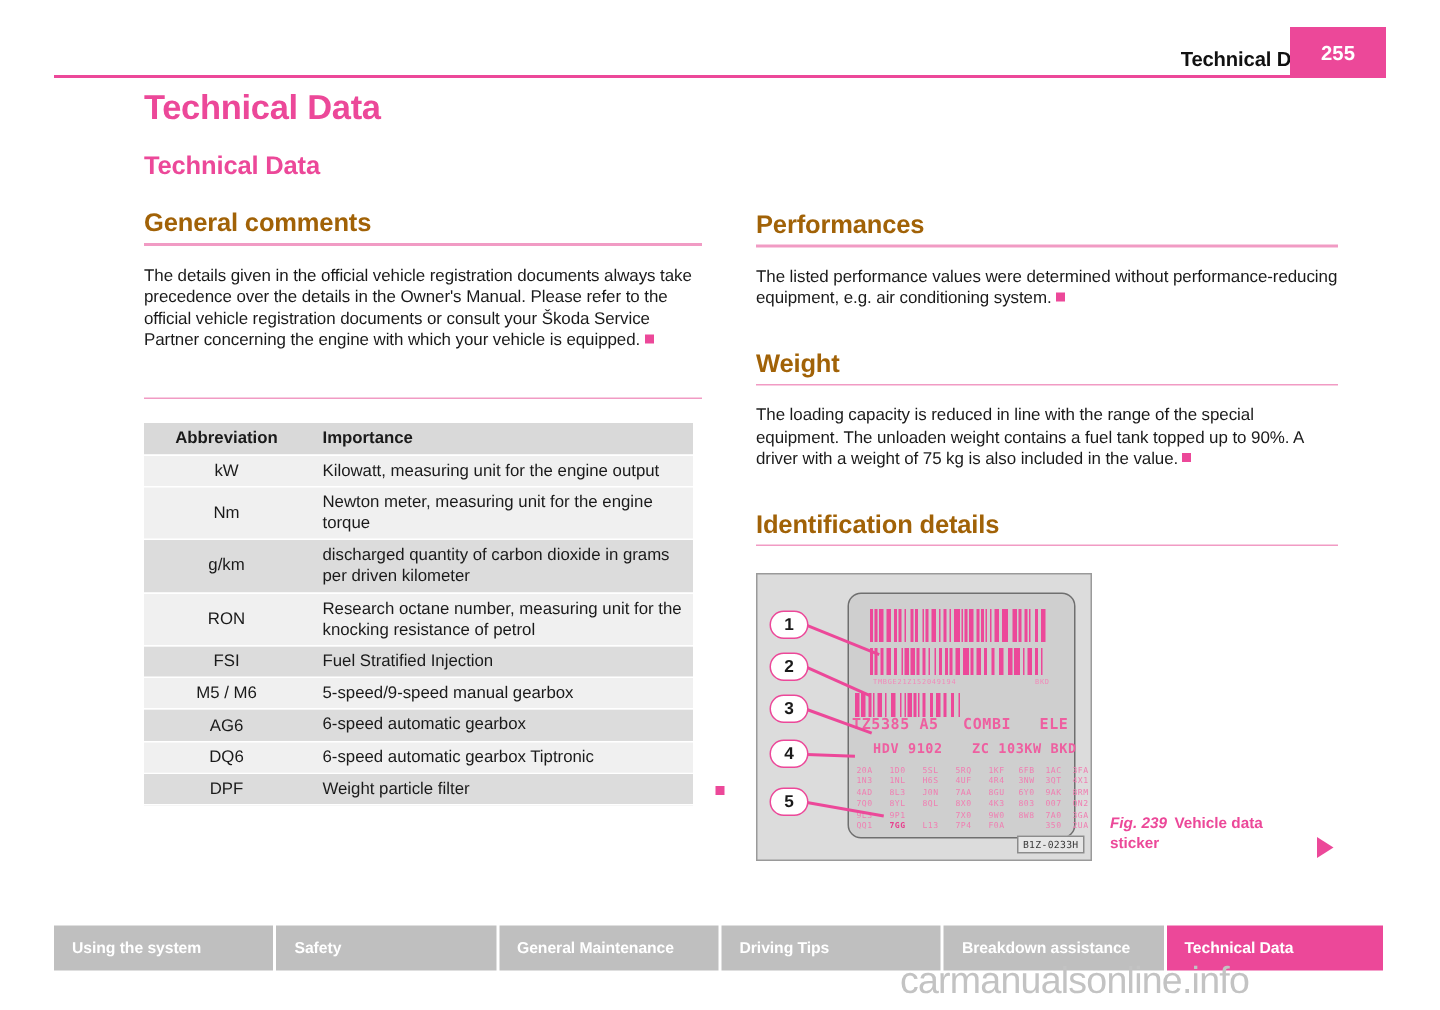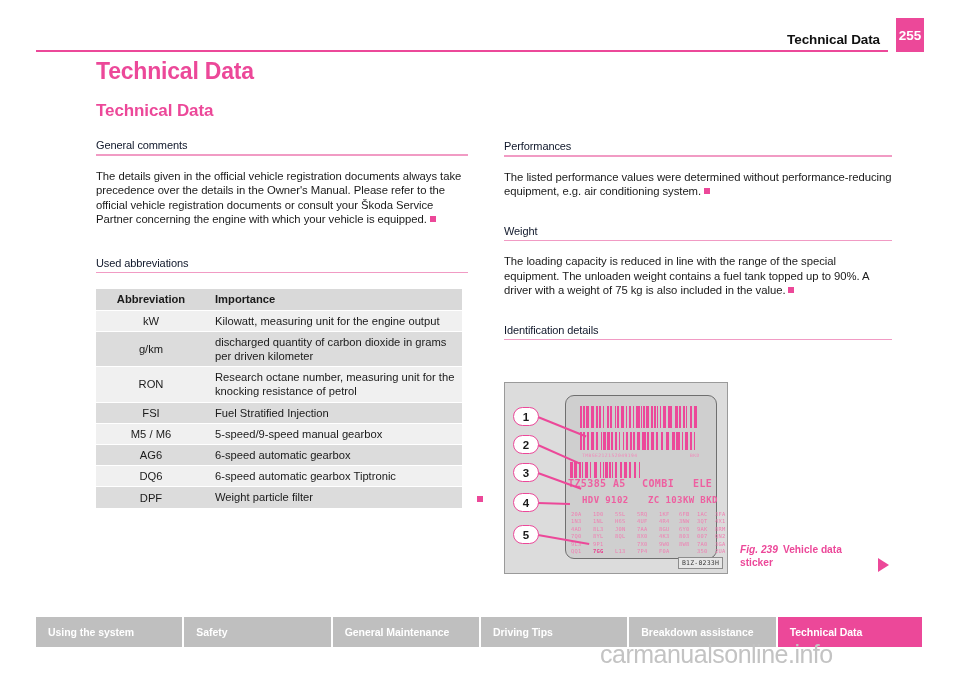--- a/index.html
+++ b/index.html
@@ -33,21 +33,21 @@
     right: 44px; bottom: 5px;
     font-size: 13.5px;
     font-weight: bold;
     color: #111111;
     letter-spacing: -0.1px;
     white-space: nowrap;
   }
   #header-pagebox {
     position: absolute;
     right: 0; top: 0;
-    width: 28px; height: 34px;
+    width: 64px; height: 34px;
     background: #ec4899;
     display: flex;
     align-items: center;
     justify-content: center;
   }
   #header-pagenum {
     font-size: 13.5px;
     font-weight: bold;
     color: #ffffff;
   }
@@ -73,23 +73,23 @@
   }
   h2.sec-title {
     margin: 0 0 18px 0;
     font-size: 17px;
     font-weight: bold;
     color: #ec4899;
     letter-spacing: -0.1px;
   }
   h3.sub-title {
     margin: 0 0 3px 0;
-    font-size: 11px;
-    font-weight: normal;
-    color: #0f172a;
+    font-size: 17px;
+    font-weight: bold;
+    color: #a16207;
     letter-spacing: -0.1px;
   }
   .sub-rule {
     height: 1.5px;
     background: #f19bc4;
     margin-bottom: 13px;
   }
   p.body-text {
     margin: 0;
     font-size: 11.3px;
@@ -282,32 +282,35 @@
 
     <h1 class="doc-title">Technical Data</h1>
     <h2 class="sec-title">Technical Data</h2>
 
     <h3 class="sub-title">General comments</h3>
     <div class="sub-rule"></div>
     <p class="body-text"><span>The details given in the official vehicle registration documents always take precedence over the details in the Owner's Manual. Please refer to the official vehicle registration documents or consult your Škoda Service Partner concerning the engine with which your vehicle is equipped.</span><span class="sq"></span></p>
 
     <div class="block-gap-lg"></div>
 
-    <h3 class="sub-title">Used abbreviations</h3>
     <div class="sub-rule"></div>
 
     <table id="abbr-table">
       <tbody id="abbr-body">
           <tr class="hdr">
             <th class="c-abbr">Abbreviation</th>
             <th class="c-imp">Importance</th>
           </tr>
           <tr class="odd">
             <td class="c-abbr">kW</td>
             <td class="c-imp">Kilowatt, measuring unit for the engine output</td>
+          </tr>
+          <tr class="odd">
+            <td class="c-abbr">Nm</td>
+            <td class="c-imp">Newton meter, measuring unit for the engine torque</td>
           </tr>
           <tr class="even">
             <td class="c-abbr">g/km</td>
             <td class="c-imp">discharged quantity of carbon dioxide in grams per driven kilometer</td>
           </tr>
           <tr class="odd">
             <td class="c-abbr">RON</td>
             <td class="c-imp">Research octane number, measuring unit for the knocking resistance of petrol</td>
           </tr>
           <tr class="even">

